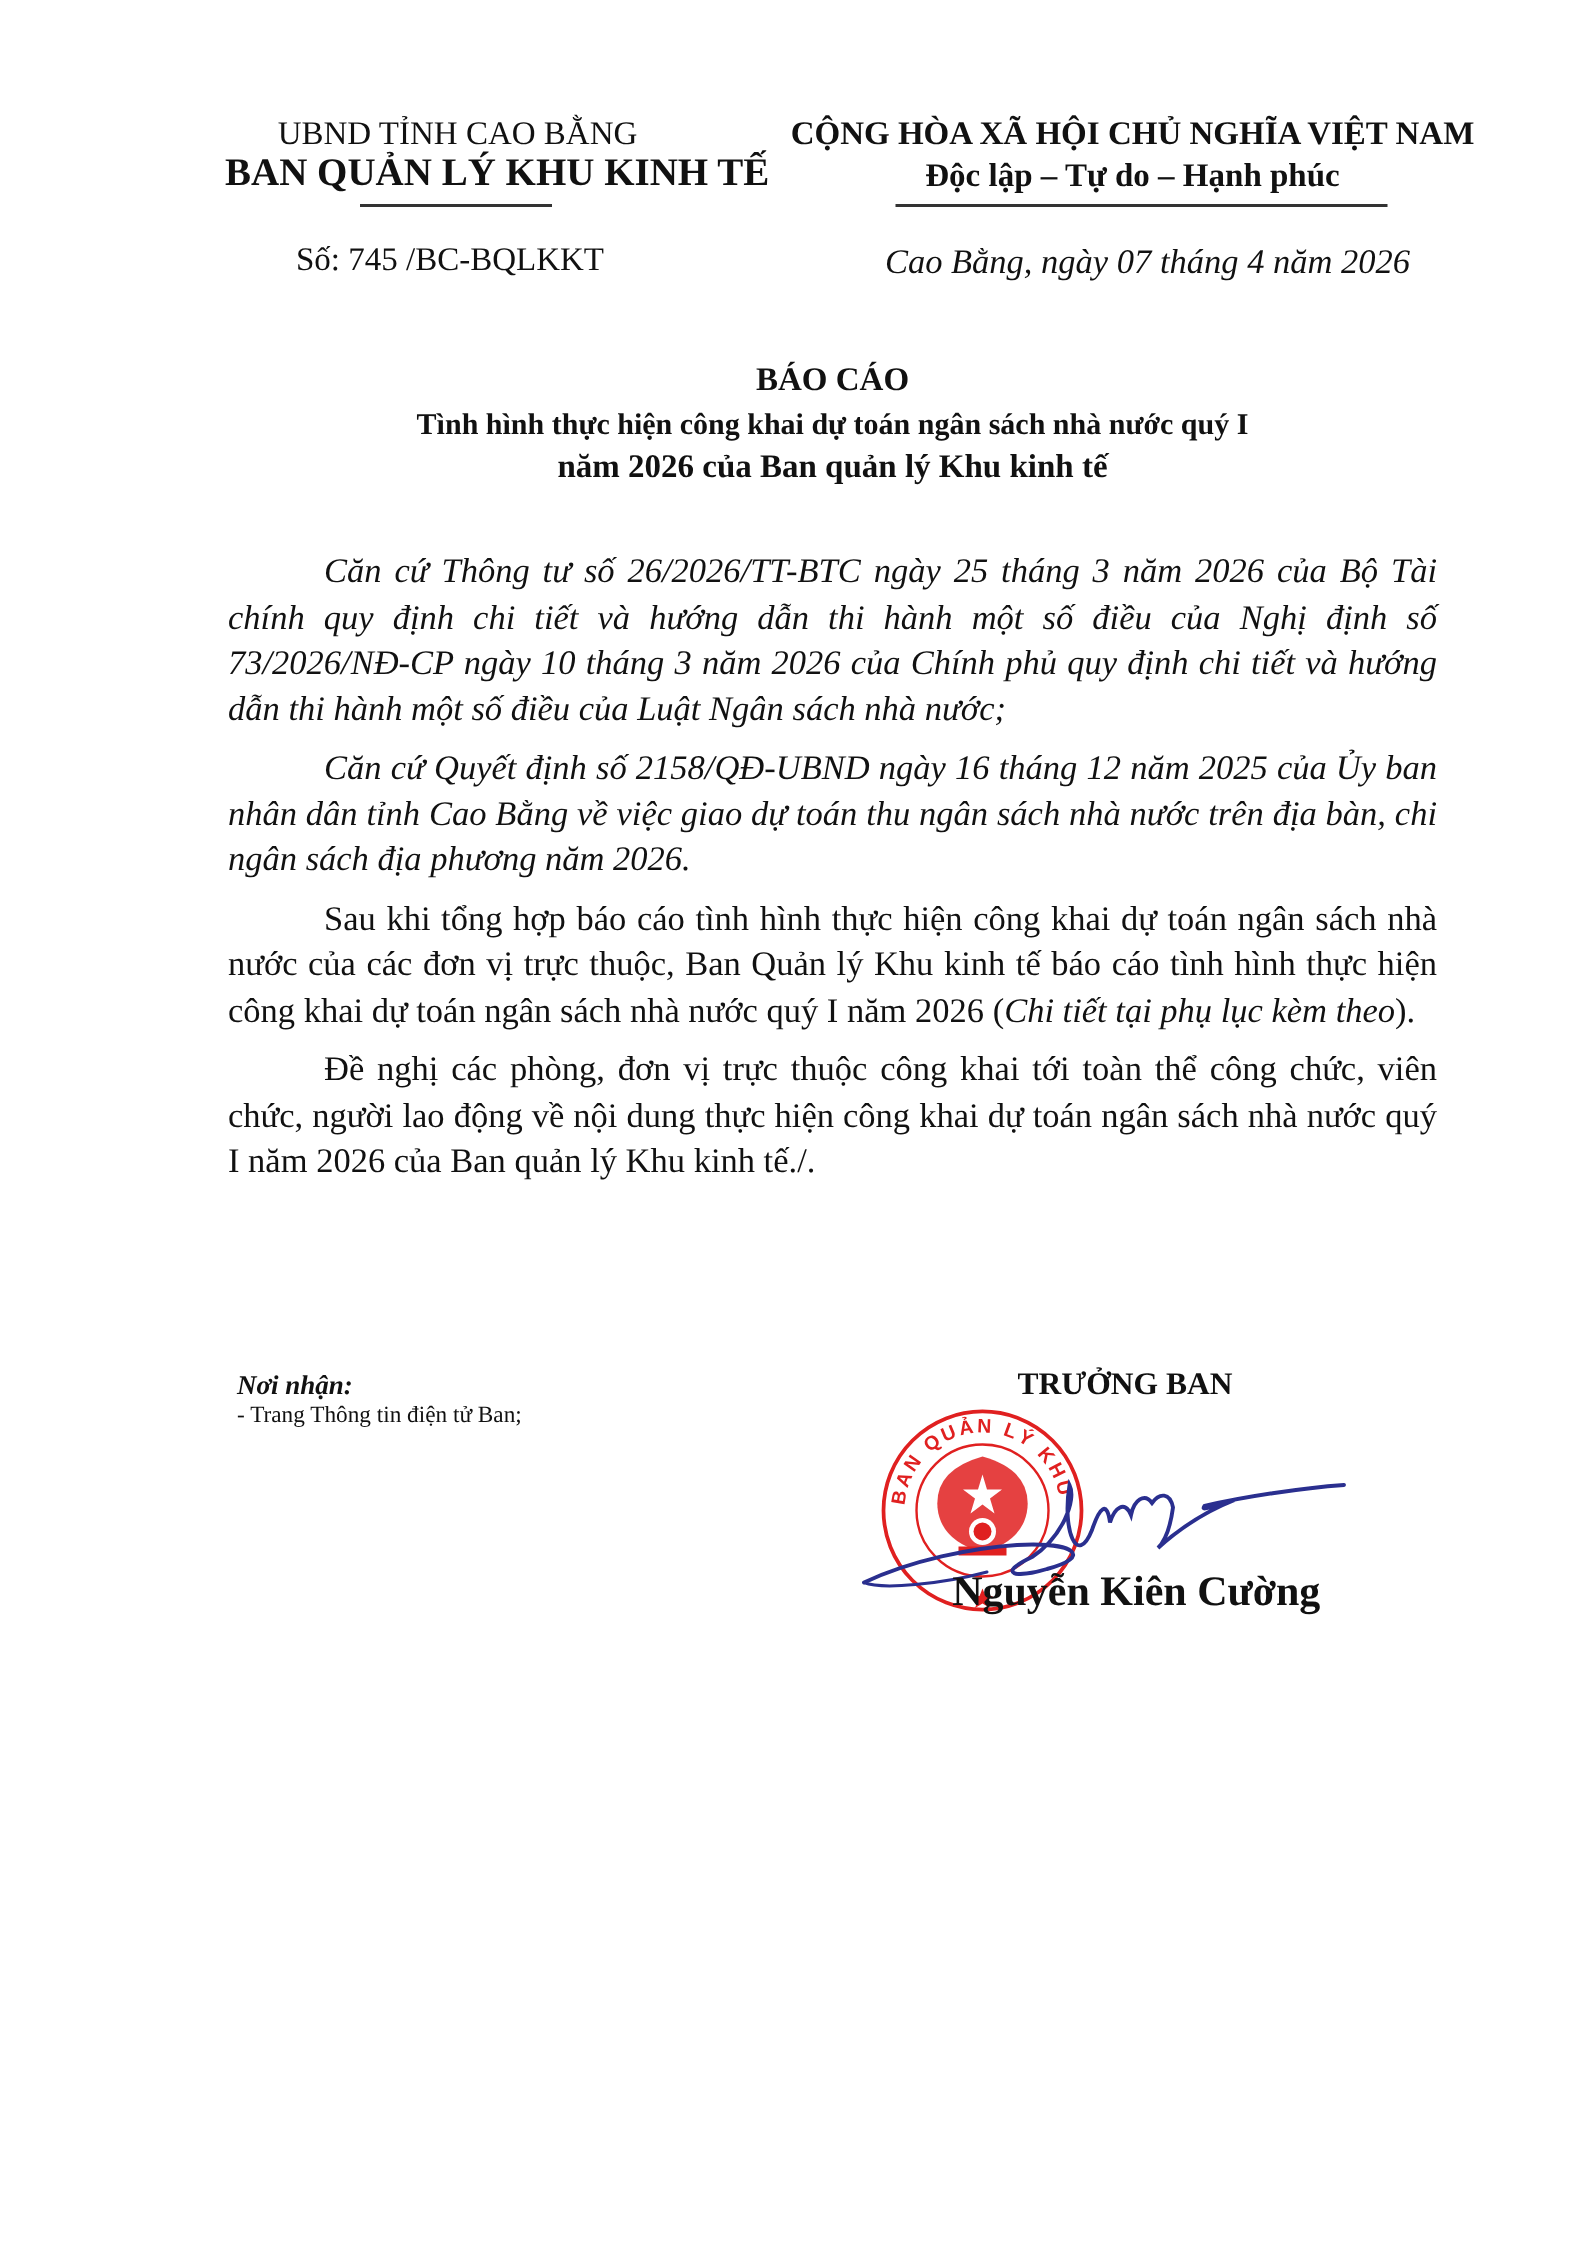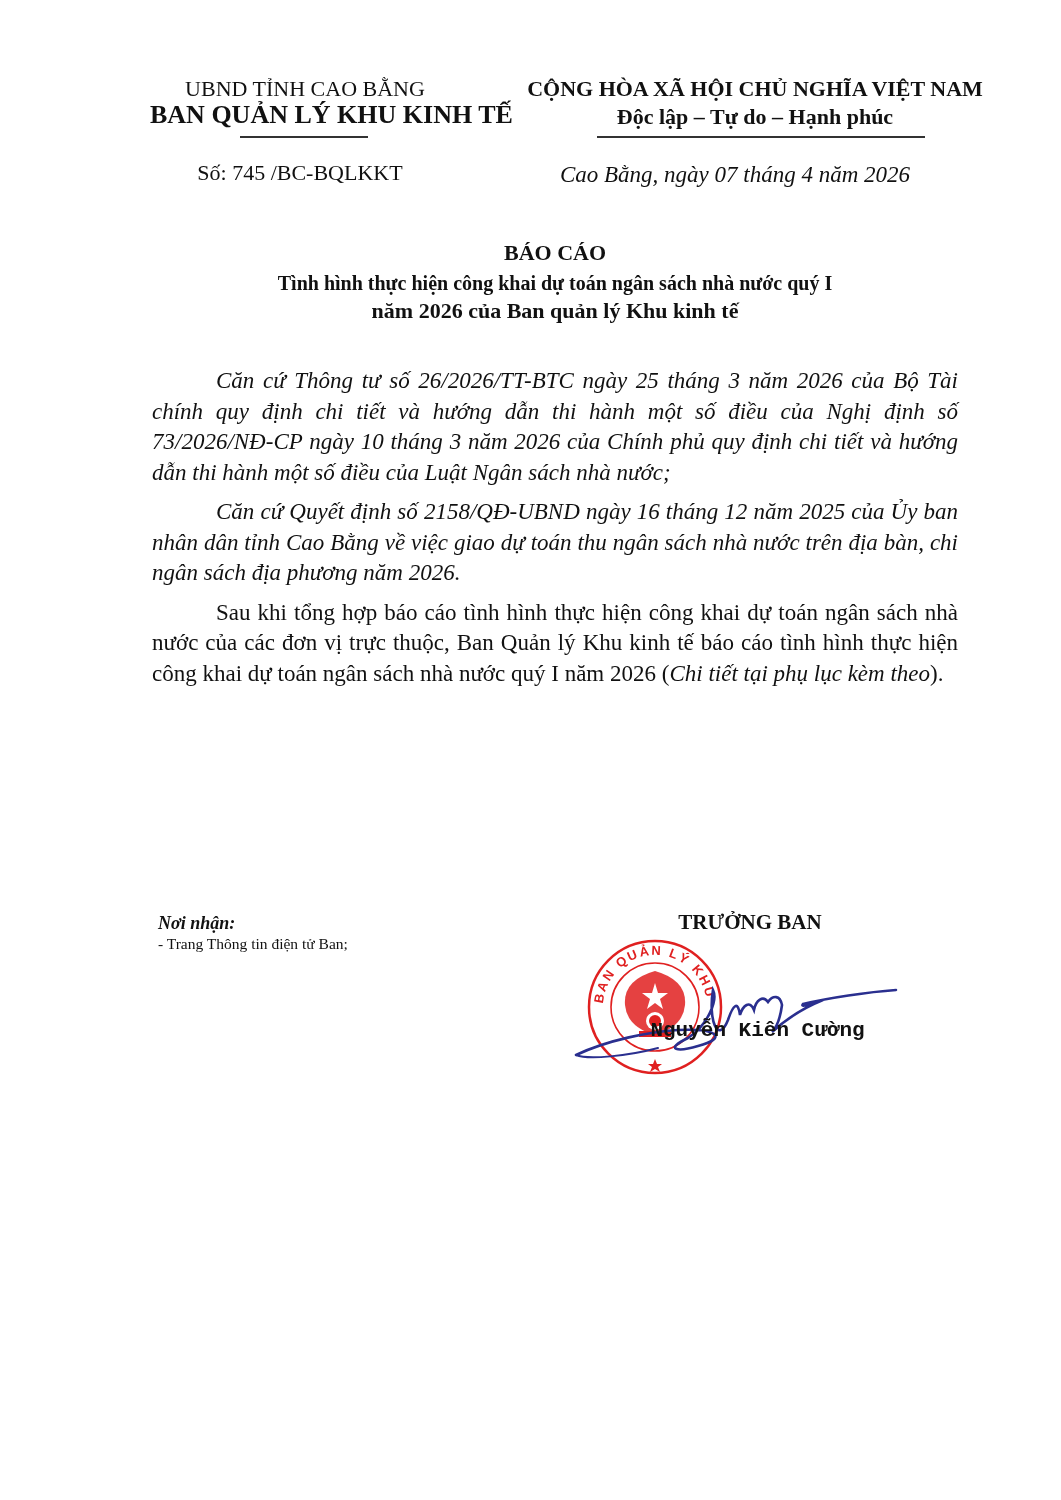--- a/index.html
+++ b/index.html
@@ -15,21 +15,21 @@
     
     #hdr-left-1 { left: 150px; width: 310px; top: 76px; font-size: 22px; line-height: 26px; }
     #hdr-left-2 { left: 150px; width: 340px; top: 102px; font-size: 26px; line-height: 26px; }
     #hdr-left-line { left: 240px; top: 136px; width: 128px; height: 2px; background: #333; }
     #doc-number { left: 150px; width: 300px; top: 159px; font-size: 22px; line-height: 28px; }
 
     
     #hdr-right-1 { left: 505px; width: 500px; top: 76px; font-size: 22px; line-height: 26px; }
     #hdr-right-2 { left: 505px; width: 500px; top: 104px; font-size: 22px; line-height: 26px; }
     #hdr-right-line { left: 597px; top: 136px; width: 328px; height: 2px; background: #333; }
-    #doc-date { left: 475px; width: 520px; top: 161px; font-size: 23px; line-height: 28px; }
+    #doc-date { left: 505px; width: 520px; top: 161px; font-size: 23px; line-height: 28px; }
 
     
     #title-1 { left: 150px; width: 810px; top: 240px; font-size: 22px; line-height: 26px; }
     #title-2 { left: 150px; width: 810px; top: 270px; font-size: 20px; line-height: 26px; }
     #title-3 { left: 150px; width: 810px; top: 298px; font-size: 22px; line-height: 26px; }
 
     
     #body { left: 152px; width: 806px; top: 366px; }
     .para {
       font-size: 23px; line-height: 30.5px; text-align: justify;
@@ -37,21 +37,21 @@
     }
     .para.italic { font-style: italic; }
 
     
     #recipients { left: 158px; top: 912px; width: 380px; }
     #recipients-title { font-size: 18px; font-weight: bold; font-style: italic; line-height: 22px; }
     .recipient { font-size: 15.5px; line-height: 20px; }
 
     
     #sign-title { left: 600px; width: 300px; top: 909px; font-size: 21px; line-height: 26px; }
-    #signer-name { left: 600px; width: 315px; top: 1017px; font-size: 21px; line-height: 28px; font-family: Liberation Mono, monospace; }
+    #signer-name { left: 600px; width: 315px; top: 1048px; font-size: 28px; line-height: 28px; }
     #stamp { left: 565px; top: 935px; width: 180px; height: 145px; }
     #signature { left: 568px; top: 960px; width: 330px; height: 110px; }
   </style>
 </head>
 <body>
 
 <div id="hdr-left-1" class="abs center">UBND TỈNH CAO BẰNG</div>
 <div id="hdr-left-2" class="abs center b">BAN QUẢN LÝ KHU KINH TẾ</div>
 <div id="hdr-left-line" class="abs"></div>
 <div id="doc-number" class="abs center">Số: 745  /BC-BQLKKT</div>
@@ -62,20 +62,21 @@
 <div id="doc-date" class="abs center i">Cao Bằng, ngày 07 tháng 4  năm 2026</div>
 
 <div id="title-1" class="abs center b">BÁO CÁO</div>
 <div id="title-2" class="abs center b">Tình hình thực hiện công khai dự toán ngân sách nhà nước quý I</div>
 <div id="title-3" class="abs center b">năm 2026 của Ban quản lý Khu kinh tế</div>
 
 <div id="body" class="abs">
   <p class="para italic">Căn cứ Thông tư số 26/2026/TT-BTC ngày 25 tháng 3 năm 2026 của Bộ Tài chính quy định chi tiết và hướng dẫn thi hành một số điều của Nghị định số 73/2026/NĐ-CP ngày 10 tháng 3 năm 2026 của Chính phủ quy định chi tiết và hướng dẫn thi hành một số điều của Luật Ngân sách nhà nước;</p>
   <p class="para italic">Căn cứ Quyết định số 2158/QĐ-UBND ngày 16 tháng 12 năm 2025 của Ủy ban nhân dân tỉnh Cao Bằng về việc giao dự toán thu ngân sách nhà nước trên địa bàn, chi ngân sách địa phương năm 2026.</p>
   <p class="para"><span>Sau khi tổng hợp báo cáo tình hình thực hiện công khai dự toán ngân sách nhà nước của các đơn vị trực thuộc, Ban Quản lý Khu kinh tế báo cáo tình hình thực hiện công khai dự toán ngân sách nhà nước quý I năm 2026 (</span><span class="i">Chi tiết tại phụ lục kèm theo</span><span>).</span></p>
+  <p class="para">Đề nghị các phòng, đơn vị trực thuộc công khai tới toàn thể công chức, viên chức, người lao động về nội dung thực hiện công khai dự toán ngân sách nhà nước quý I năm 2026 của Ban quản lý Khu kinh tế./.</p>
 </div>
 
 <div id="recipients" class="abs">
   <div id="recipients-title">Nơi nhận:</div>
   <div class="recipient">- Trang Thông tin điện tử Ban;</div>
 </div>
 
 <div id="sign-title" class="abs center b">TRƯỞNG BAN</div>
 
 <div id="stamp" class="abs">

